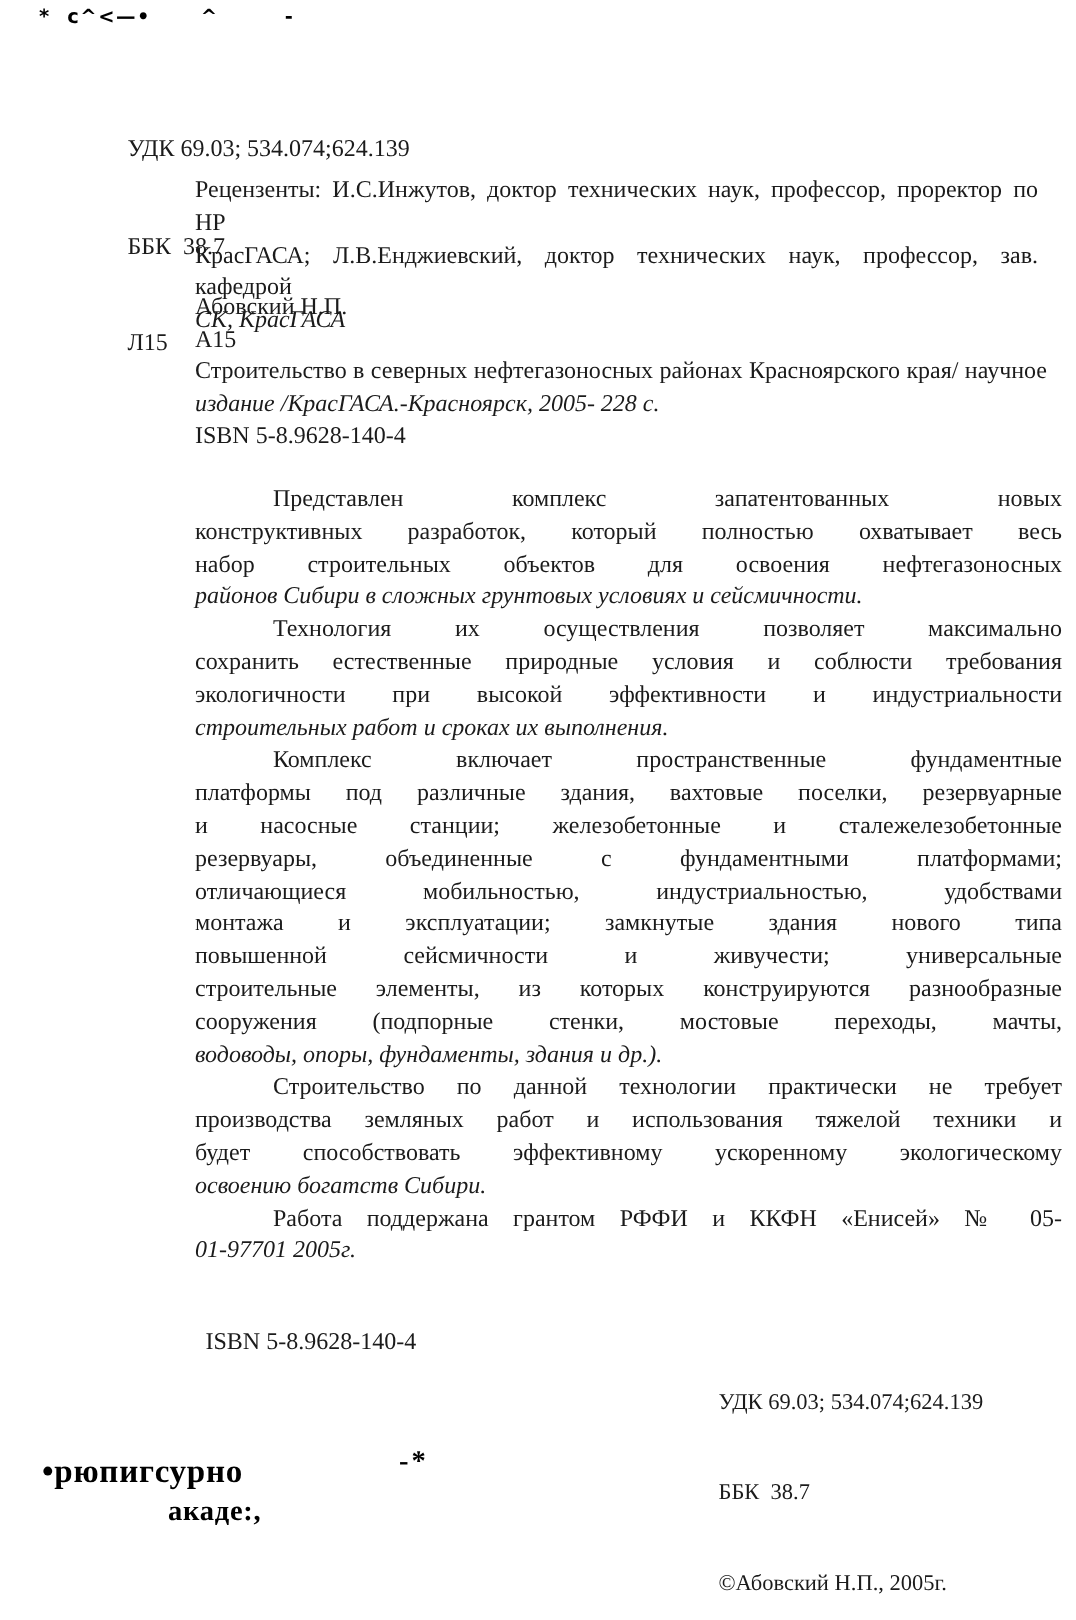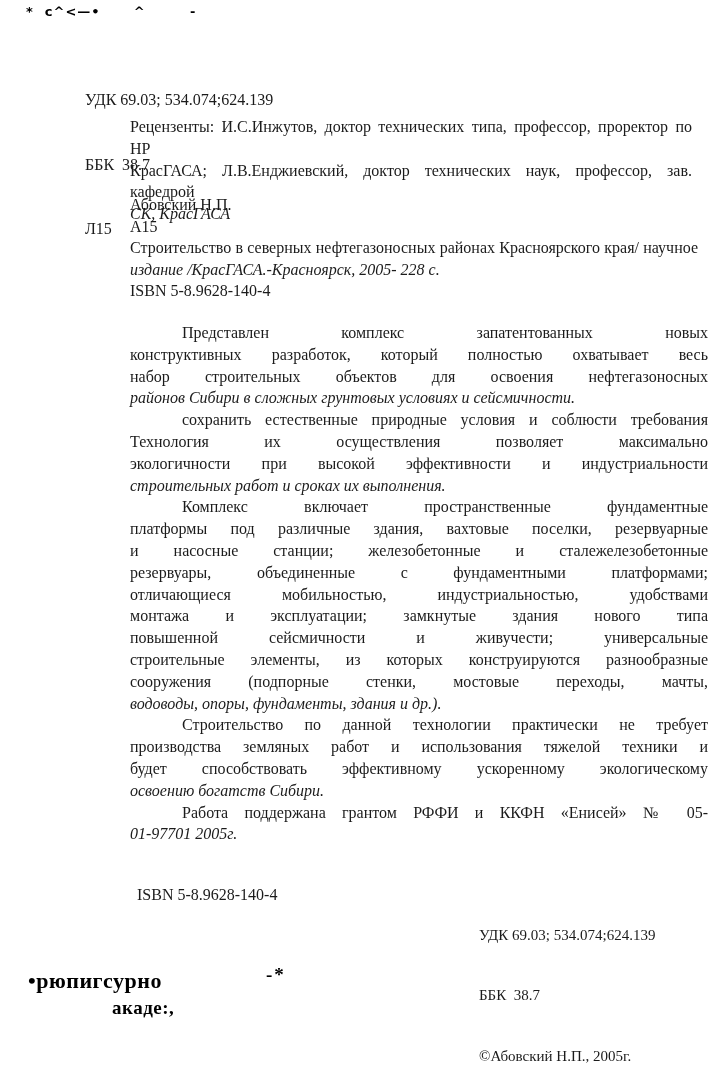--- a/index.html
+++ b/index.html
@@ -68,21 +68,21 @@
 
   <div class="abs artifact top-artifact">*  c^&lt;—•      ^        -</div>
 
   <div class="abs classification">
     <div class="pline">УДК 69.03; 534.074;624.139</div>
     <div class="pline">ББК  38.7</div>
     <div class="pline">Л15</div>
   </div>
 
   <div class="abs reviewers jblock">
-      <div class="tline">Рецензенты: И.С.Инжутов, доктор технических типа, профессор, проректор по НР</div>
+      <div class="tline">Рецензенты: И.С.Инжутов, доктор технических наук, профессор, проректор по НР</div>
       <div class="tline">КрасГАСА; Л.В.Енджиевский, доктор технических наук, профессор, зав. кафедрой</div>
       <div class="tline">СК, КрасГАСА</div>
     </div>
 
   <div class="abs biblio">
     <div class="pline">Абовский Н.П.</div>
     <div class="pline">А15</div>
     <div class="jblock">
         <div class="tline">Строительство в северных нефтегазоносных районах Красноярского края/ научное</div>
         <div class="tline">издание /КрасГАСА.-Красноярск, 2005- 228 с.</div>
@@ -91,22 +91,22 @@
   </div>
 
   <div class="abs abstract">
     <div class="paragraph jblock indent">
         <div class="tline">Представлен комплекс запатентованных новых</div>
         <div class="tline">конструктивных разработок, который полностью охватывает весь</div>
         <div class="tline">набор строительных объектов для освоения нефтегазоносных</div>
         <div class="tline">районов Сибири в сложных грунтовых условиях и сейсмичности.</div>
       </div>
     <div class="paragraph jblock indent">
+        <div class="tline">Технология их осуществления позволяет максимально</div>
         <div class="tline">сохранить естественные природные условия и соблюсти требования</div>
-        <div class="tline">Технология их осуществления позволяет максимально</div>
         <div class="tline">экологичности при высокой эффективности и индустриальности</div>
         <div class="tline">строительных работ и сроках их выполнения.</div>
       </div>
     <div class="paragraph jblock indent">
         <div class="tline">Комплекс включает пространственные фундаментные</div>
         <div class="tline">платформы под различные здания, вахтовые поселки, резервуарные</div>
         <div class="tline">и насосные станции; железобетонные и сталежелезобетонные</div>
         <div class="tline">резервуары, объединенные с фундаментными платформами;</div>
         <div class="tline">отличающиеся мобильностью, индустриальностью, удобствами</div>
         <div class="tline">монтажа и эксплуатации; замкнутые здания нового типа</div>

